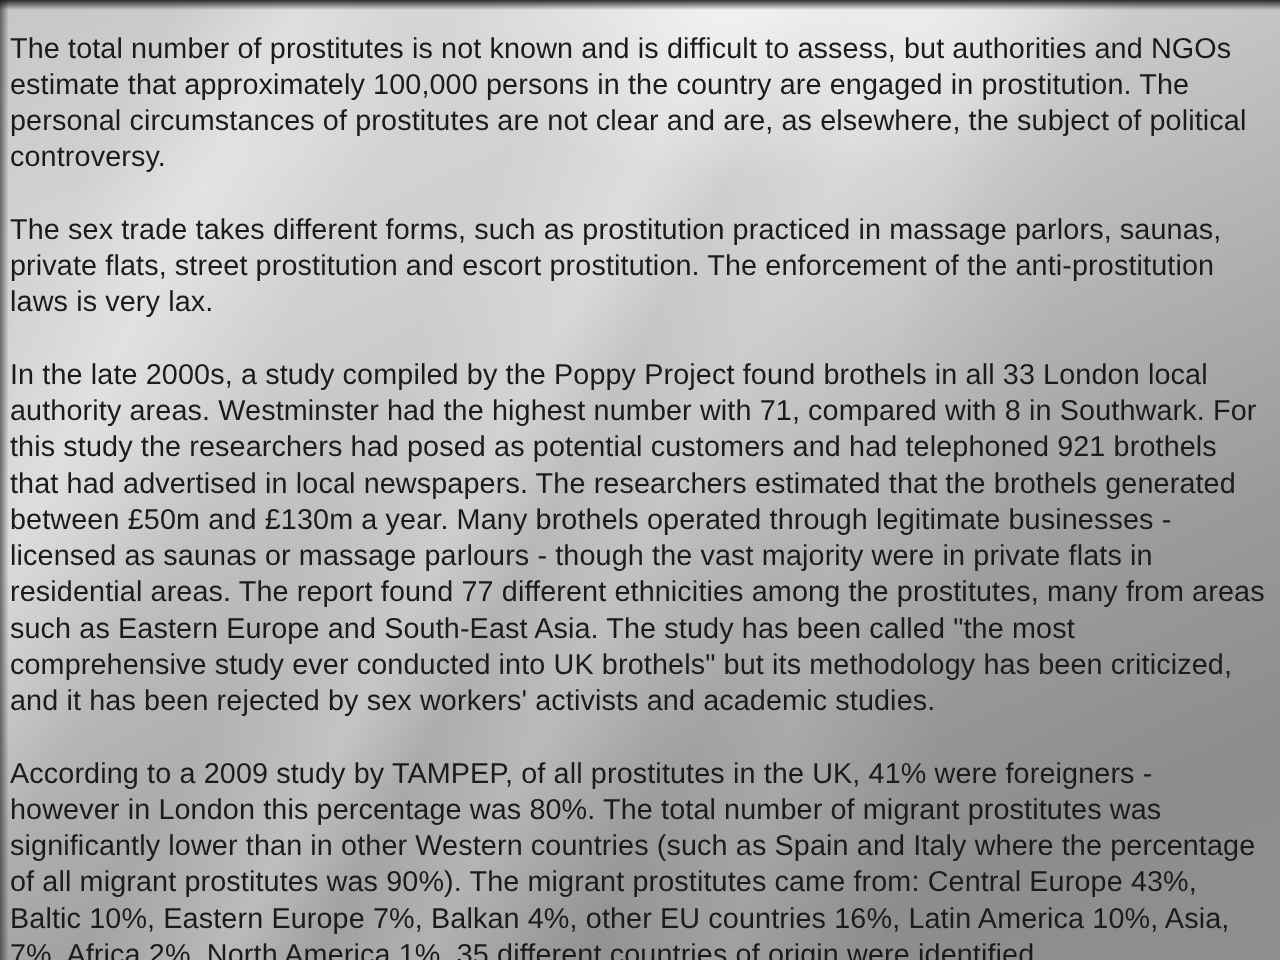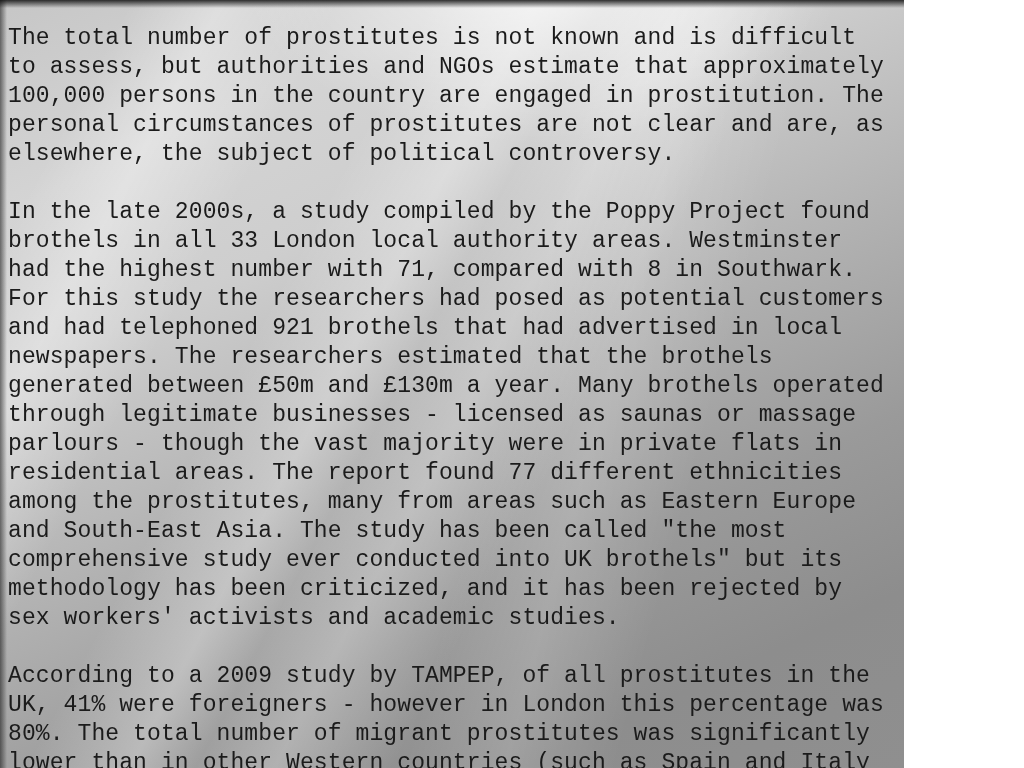--- a/index.html
+++ b/index.html
@@ -1,24 +1,24 @@
 <!DOCTYPE html>
 <html style="--text-color: #1b1b1b;"><head>
 <meta charset="utf-8">
 <style>
   html, body {
     margin: 0;
     padding: 0;
   }
   .slide {
     position: relative;
-    width: 904px;
+    width: 1024px;
     height: 768px;
     overflow: hidden;
-    font-family: Liberation Mono, monospace;
+    font-family: Liberation Sans, sans-serif;
     color: var(--text-color, #1b1b1b);
     
     background:
       
       linear-gradient(to bottom, rgba(15,15,15,0.85) 0px, rgba(15,15,15,0.0) 8px),
       
       linear-gradient(to right, rgba(15,15,15,0.55) 0px, rgba(15,15,15,0.0) 7px),
       
       radial-gradient(ellipse 430px 250px at 60% -4%, rgba(255,255,255,0.75), rgba(255,255,255,0) 70%),
       
@@ -42,16 +42,17 @@
     line-height: 29px;
     letter-spacing: 0.1px;
   }
 </style>
 </head>
 <body>
 
 <div class="slide">
   <div class="text-block">
     <p>The total number of prostitutes is not known and is difficult to assess, but authorities and NGOs estimate that approximately 100,000 persons in the country are engaged in prostitution. The personal circumstances of prostitutes are not clear and are, as elsewhere, the subject of political controversy.</p>
+    <p>The sex trade takes different forms, such as prostitution practiced in massage parlors, saunas, private flats, street prostitution and escort prostitution. The enforcement of the anti-prostitution laws is very lax.</p>
     <p>In the late 2000s, a study compiled by the Poppy Project found brothels in all 33 London local authority areas. Westminster had the highest number with 71, compared with 8 in Southwark. For this study the researchers had posed as potential customers and had telephoned 921 brothels that had advertised in local newspapers. The researchers estimated that the brothels generated between £50m and £130m a year. Many brothels operated through legitimate businesses - licensed as saunas or massage parlours - though the vast majority were in private flats in residential areas. The report found 77 different ethnicities among the prostitutes, many from areas such as Eastern Europe and South-East Asia. The study has been called "the most comprehensive study ever conducted into UK brothels" but its methodology has been criticized, and it has been rejected by sex workers' activists and academic studies.</p>
     <p>According to a 2009 study by TAMPEP, of all prostitutes in the UK, 41% were foreigners - however in London this percentage was 80%. The total number of migrant prostitutes was significantly lower than in other Western countries (such as Spain and Italy where the percentage of all migrant prostitutes was 90%). The migrant prostitutes came from: Central Europe 43%, Baltic 10%, Eastern Europe 7%, Balkan 4%, other EU countries 16%, Latin America 10%, Asia, 7%, Africa 2%, North America 1%. 35 different countries of origin were identified.</p>
   </div>
 </div>
 
 </body></html>

